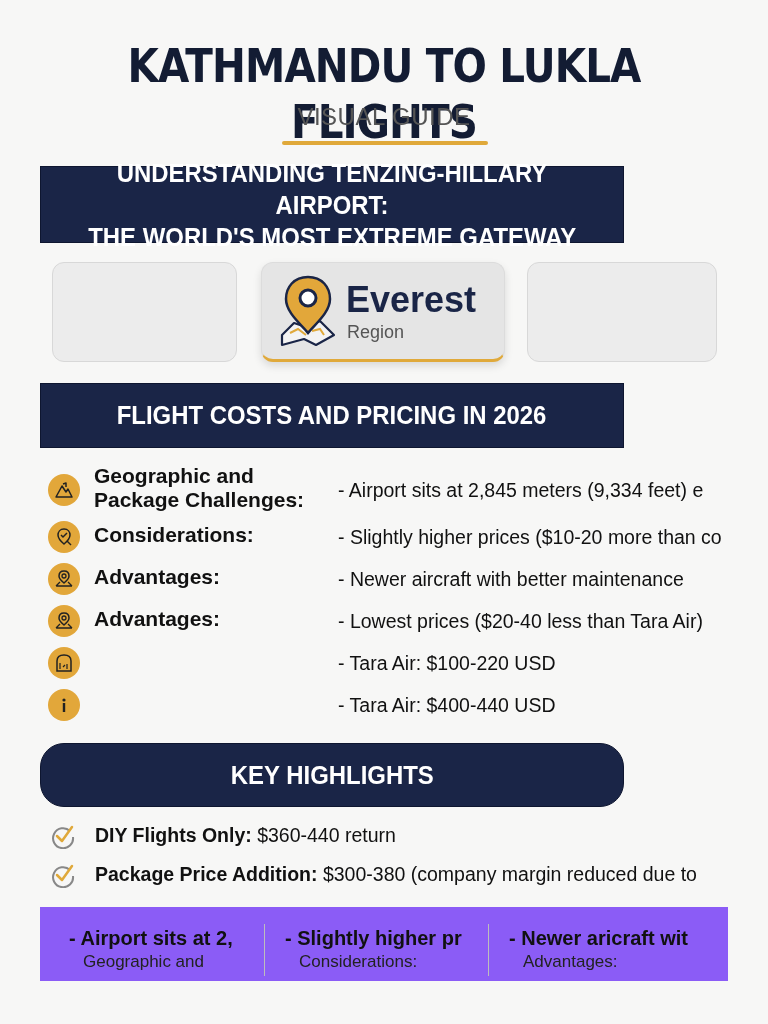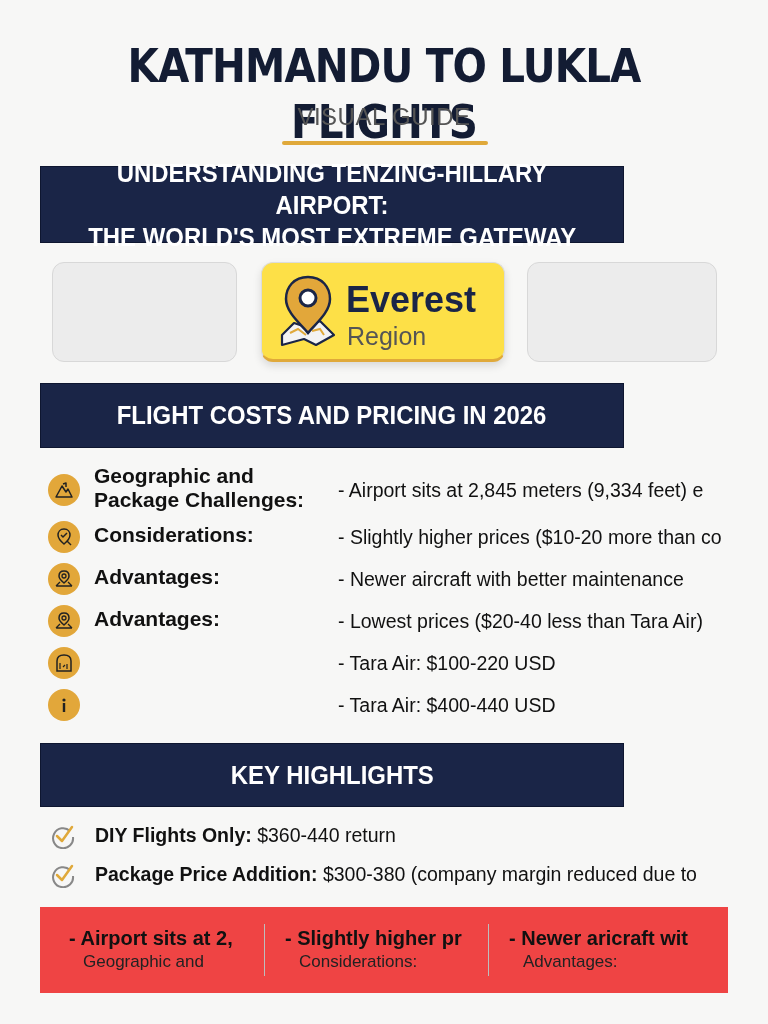--- a/index.html
+++ b/index.html
@@ -41,43 +41,43 @@
       color: #fff;
       font-weight: bold;
       text-align: center;
       display: flex; align-items: center; justify-content: center;
       flex-direction: column;
       border: 1px solid #0e1630;
     }
     .banner .line { transform: scaleX(0.92); display: block; }
     .banner1 { top: 166px; height: 77px; font-size: 26px; line-height: 32px; }
     .banner2 { top: 383px; height: 65px; font-size: 26px; }
-    .banner3 { top: 743px; height: 64px; font-size: 26px; }
+    .banner3 { top: 743px; height: 64px; font-size: 26px; border-radius: 24px; }
 
     .card {
       position: absolute; top: 262px; height: 100px;
       background: #ececec; border: 1px solid #d8d8d8; border-radius: 12px;
     }
     .card-left { left: 52px; width: 185px; }
     .card-right { left: 527px; width: 190px; }
     .card-center {
       left: 261px; width: 244px; top: 262px; height: 100px;
-      background: #fde047; border: 1px solid #dcdcdc;
+      background: #e5e5e5; border: 1px solid #dcdcdc;
       border-bottom: 3px solid #e0a93a;
       box-shadow: 0 4px 8px rgba(0,0,0,0.12);
       display: flex; align-items: center;
     }
     .pin { position: absolute; left: 14px; top: 10px; width: 64px; height: 78px; }
     .everest {
       position: absolute; left: 84px; top: 16px;
       font-size: 36px; font-weight: bold; color: #1a2547;
     }
     .region {
       position: absolute; left: 85px; top: 59px;
-      font-size: 25px; color: #555;
+      font-size: 18px; color: #555;
     }
 
     .rows { position: absolute; left: 48px; top: 462px; width: 690px; }
     .row { position: absolute; left: 0; width: 690px; height: 40px; }
     .row .icon {
       position: absolute; left: 0; top: 4px; width: 32px; height: 32px;
       border-radius: 50%; background: #e2a73a;
       display: flex; align-items: center; justify-content: center;
     }
     .row .label {
@@ -89,22 +89,22 @@
       font-size: 19.5px; color: #111; white-space: nowrap; line-height: 24px; text-align: center;
     }
     .row .label.two { top: -6px; }
 
     .highlight { position: absolute; left: 50px; width: 690px; height: 30px; }
     .highlight .chk { position: absolute; left: 0; top: 1px; width: 26px; height: 26px; }
     .highlight .txt { position: absolute; left: 45px; top: 2px; font-size: 19.5px; white-space: nowrap; }
     .highlight .txt b { font-weight: bold; }
 
     .summary {
-      position: absolute; left: 40px; top: 907px; width: 688px; height: 86px;
-      background: #ef4444;
+      position: absolute; left: 40px; top: 907px; width: 688px; height: 74px;
+      background: #8b5cf6;
     }
     .summary .col { position: absolute; top: 20px; }
     .summary .col .head { font-size: 20px; font-weight: bold; color: #111; white-space: nowrap; }
     .summary .col .sub { font-size: 17px; color: #222; margin-top: 2px; padding-left: 14px; }
     .summary .sep { position: absolute; top: 17px; width: 1px; height: 52px; background: #bdbdbd; }
   </style>
 </head>
 <body>
 
 <div class="title">KATHMANDU TO LUKLA FLIGHTS</div>

